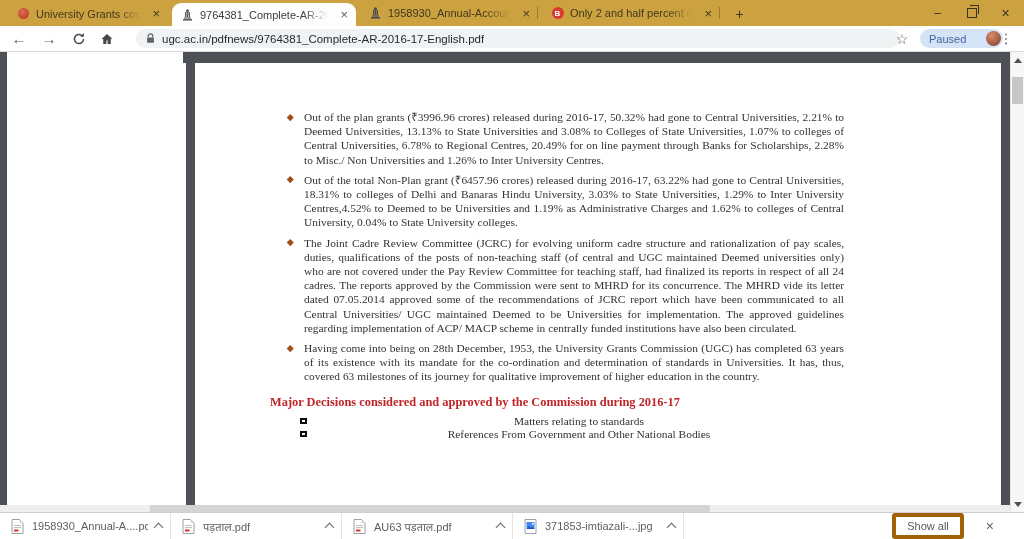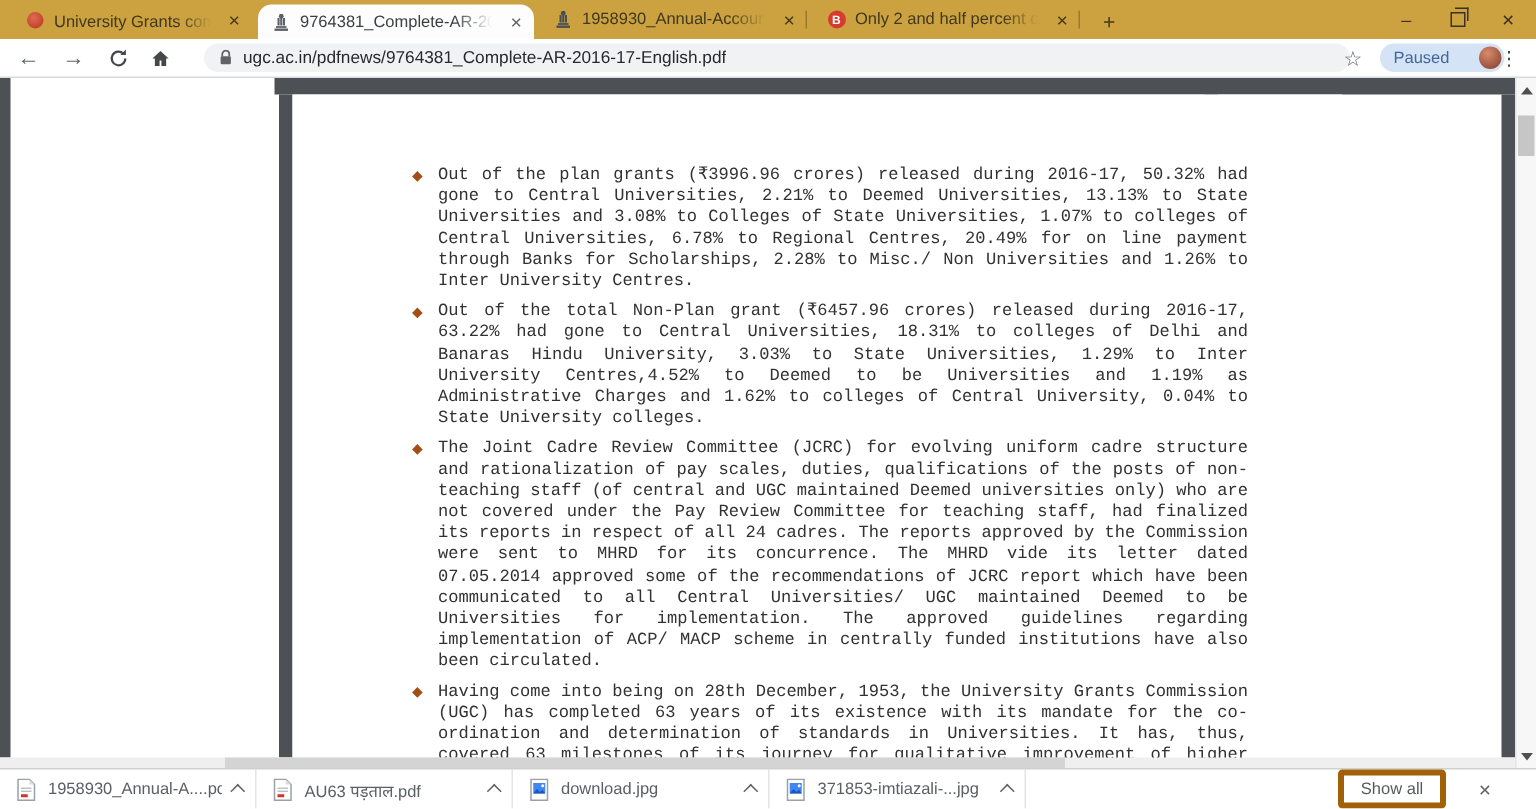--- a/index.html
+++ b/index.html
@@ -67,21 +67,21 @@
   .vscroll{position:absolute;right:0;top:0;width:14px;height:460px;background:#f7f7f7;
        border-left:1px solid #e4e4e4;box-sizing:border-box;z-index:5;}
   .vthumb{position:absolute;left:1px;top:25px;width:11px;height:27px;background:#c6c6c6;}
   .tri-up{position:absolute;left:3px;top:6px;width:0;height:0;border-left:4px solid transparent;
        border-right:4px solid transparent;border-bottom:5px solid #4d5156;}
   .tri-down{position:absolute;left:3px;bottom:5px;width:0;height:0;border-left:4px solid transparent;
        border-right:4px solid transparent;border-top:5px solid #4d5156;}
 
   
   .doc{position:absolute;left:195px;top:11px;width:700px;height:449px;background:#fff;overflow:hidden;
-       font-family:Liberation Mono, monospace;color:#323232;z-index:1;}
+       font-family:Liberation Serif, serif;color:#323232;z-index:1;padding-left:12px;}
   .doc-inner{margin:47px 63px 0 63px;}
   .doc p.bul{position:relative;margin:0 0 6px 0;padding-left:34px;font-size:11.4px;
        line-height:14.2px;text-align:justify;}
   .doc p.bul::before{content:"";position:absolute;left:18px;top:4.5px;width:4.5px;height:4.5px;
        background:#a34d17;transform:rotate(45deg);}
   .doc h2{margin:11px 0 5px 0;font-size:12.4px;line-height:15px;color:#c02428;font-weight:bold;}
   .doc ul{list-style:none;margin:0 0 0 30px;padding:0;}
   .doc ul li{position:relative;padding-left:14px;font-size:11.4px;line-height:13.2px;text-align:center;}
   .doc ul li::before{content:"";position:absolute;left:0;top:3px;width:2.5px;height:2.5px;
        background:#fff;border:2.6px solid #090909;}
@@ -204,20 +204,21 @@
   <div class="dark vline-a"></div>
   <div class="dark vline-b"></div>
   <div class="dark vline-c"></div>
 
   <div class="doc">
     <div class="doc-inner">
       <p class="bul">Out of the plan grants (₹3996.96 crores) released during 2016-17, 50.32% had gone to Central Universities, 2.21% to Deemed Universities, 13.13% to State Universities and 3.08% to Colleges of State Universities, 1.07% to colleges of Central Universities, 6.78% to Regional Centres, 20.49% for on line payment through Banks for Scholarships, 2.28% to Misc./ Non Universities and 1.26% to Inter University Centres.</p>
       <p class="bul">Out of the total Non-Plan grant (₹6457.96 crores) released during 2016-17, 63.22% had gone to Central Universities, 18.31% to colleges of Delhi and Banaras Hindu University, 3.03% to State Universities, 1.29% to Inter University Centres,4.52% to Deemed to be Universities and 1.19% as Administrative Charges and 1.62% to colleges of Central University, 0.04% to State University colleges.</p>
       <p class="bul">The Joint Cadre Review Committee (JCRC) for evolving uniform cadre structure and rationalization of pay scales, duties, qualifications of the posts of non-teaching staff (of central and UGC maintained Deemed universities only) who are not covered under the Pay Review Committee for teaching staff, had finalized its reports in respect of all 24 cadres. The reports approved by the Commission were sent to MHRD for its concurrence. The MHRD vide its letter dated 07.05.2014 approved some of the recommendations of JCRC report which have been communicated to all Central Universities/ UGC maintained Deemed to be Universities for implementation. The approved guidelines regarding implementation of ACP/ MACP scheme in centrally funded institutions have also been circulated.</p>
       <p class="bul">Having come into being on 28th December, 1953, the University Grants Commission (UGC) has completed 63 years of its existence with its mandate for the co-ordination and determination of standards in Universities. It has, thus, covered 63 milestones of its journey for qualitative improvement of higher education in the country.</p>
+      <h2>Major Decisions considered and approved by the Commission during 2016-17</h2>
       <ul>
         <li>Matters relating to standards</li>
         <li>References From Government and Other National Bodies</li>
 
       </ul>
     </div>
   </div>
 
   <div class="hscroll">
     <div class="hthumb"></div>
@@ -238,56 +239,57 @@
           <path d="M8.5.5 12 4H8.5z" fill="#dadce0"></path>
           <rect x="3" y="6" width="7" height="1" fill="#bdc1c6"></rect>
           <rect x="3" y="8" width="7" height="1" fill="#bdc1c6"></rect>
           <rect x="3" y="10.5" width="4.5" height="2" fill="#d93025"></rect>
         </svg>
     </span>
     <span class="dl-name">1958930_Annual-A....pdf</span>
     <span class="chev-up"></span>
   </div>
 
-
   <div class="dl-item">
     <span class="fico">
       <svg width="13" height="15" viewBox="0 0 13 15">
           <path d="M1 .5h7.5L12 4v10.5H1z" fill="#fff" stroke="#9aa0a6"></path>
           <path d="M8.5.5 12 4H8.5z" fill="#dadce0"></path>
           <rect x="3" y="6" width="7" height="1" fill="#bdc1c6"></rect>
           <rect x="3" y="8" width="7" height="1" fill="#bdc1c6"></rect>
           <rect x="3" y="10.5" width="4.5" height="2" fill="#d93025"></rect>
         </svg>
     </span>
+    <span class="dl-name">पड़ताल.pdf</span>
+    <span class="chev-up"></span>
+  </div>
+
+  <div class="dl-item">
+    <span class="fico">
+      <svg width="13" height="15" viewBox="0 0 13 15">
+          <path d="M1 .5h7.5L12 4v10.5H1z" fill="#fff" stroke="#9aa0a6"></path>
+          <path d="M8.5.5 12 4H8.5z" fill="#dadce0"></path>
+          <rect x="3" y="6" width="7" height="1" fill="#bdc1c6"></rect>
+          <rect x="3" y="8" width="7" height="1" fill="#bdc1c6"></rect>
+          <rect x="3" y="10.5" width="4.5" height="2" fill="#d93025"></rect>
+        </svg>
+    </span>
     <span class="dl-name">AU63 पड़ताल.pdf</span>
     <span class="chev-up"></span>
   </div>
+
 
   <div class="dl-item">
     <span class="fico">
       <svg width="13" height="15" viewBox="0 0 13 15">
           <path d="M1 .5h11v14H1z" fill="#fff" stroke="#9aa0a6"></path>
           <rect x="2.5" y="3" width="8" height="7" fill="#4285f4"></rect>
           <path d="M2.5 10 5 7l2 2 1.5-1.5 2 2.5z" fill="#185abc"></path>
           <circle cx="8.8" cy="4.8" r="1" fill="#fff"></circle>
         </svg>
     </span>
-    <span class="dl-name">download.jpg</span>
-    <span class="chev-up"></span>
-  </div>
-
-  <div class="dl-item">
-    <span class="fico">
-      <svg width="13" height="15" viewBox="0 0 13 15">
-          <path d="M1 .5h11v14H1z" fill="#fff" stroke="#9aa0a6"></path>
-          <rect x="2.5" y="3" width="8" height="7" fill="#4285f4"></rect>
-          <path d="M2.5 10 5 7l2 2 1.5-1.5 2 2.5z" fill="#185abc"></path>
-          <circle cx="8.8" cy="4.8" r="1" fill="#fff"></circle>
-        </svg>
-    </span>
     <span class="dl-name">371853-imtiazali-...jpg</span>
     <span class="chev-up"></span>
   </div>
 
   <button class="show-all">Show all</button>
   <span class="dl-close">×</span>
 </div>
 
 </body></html>

